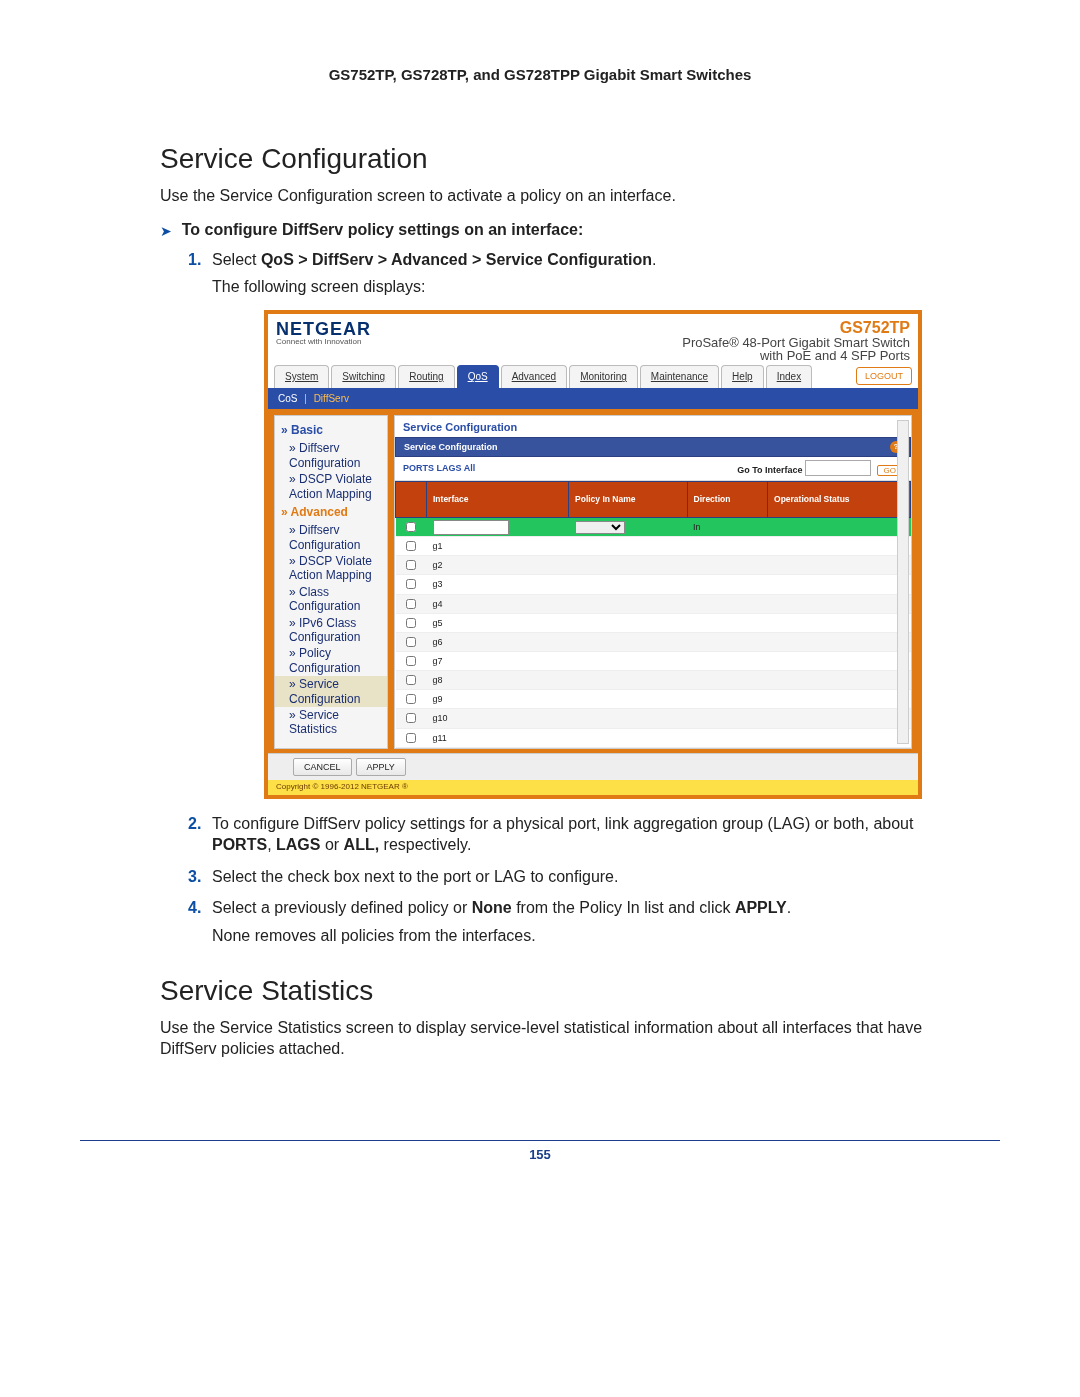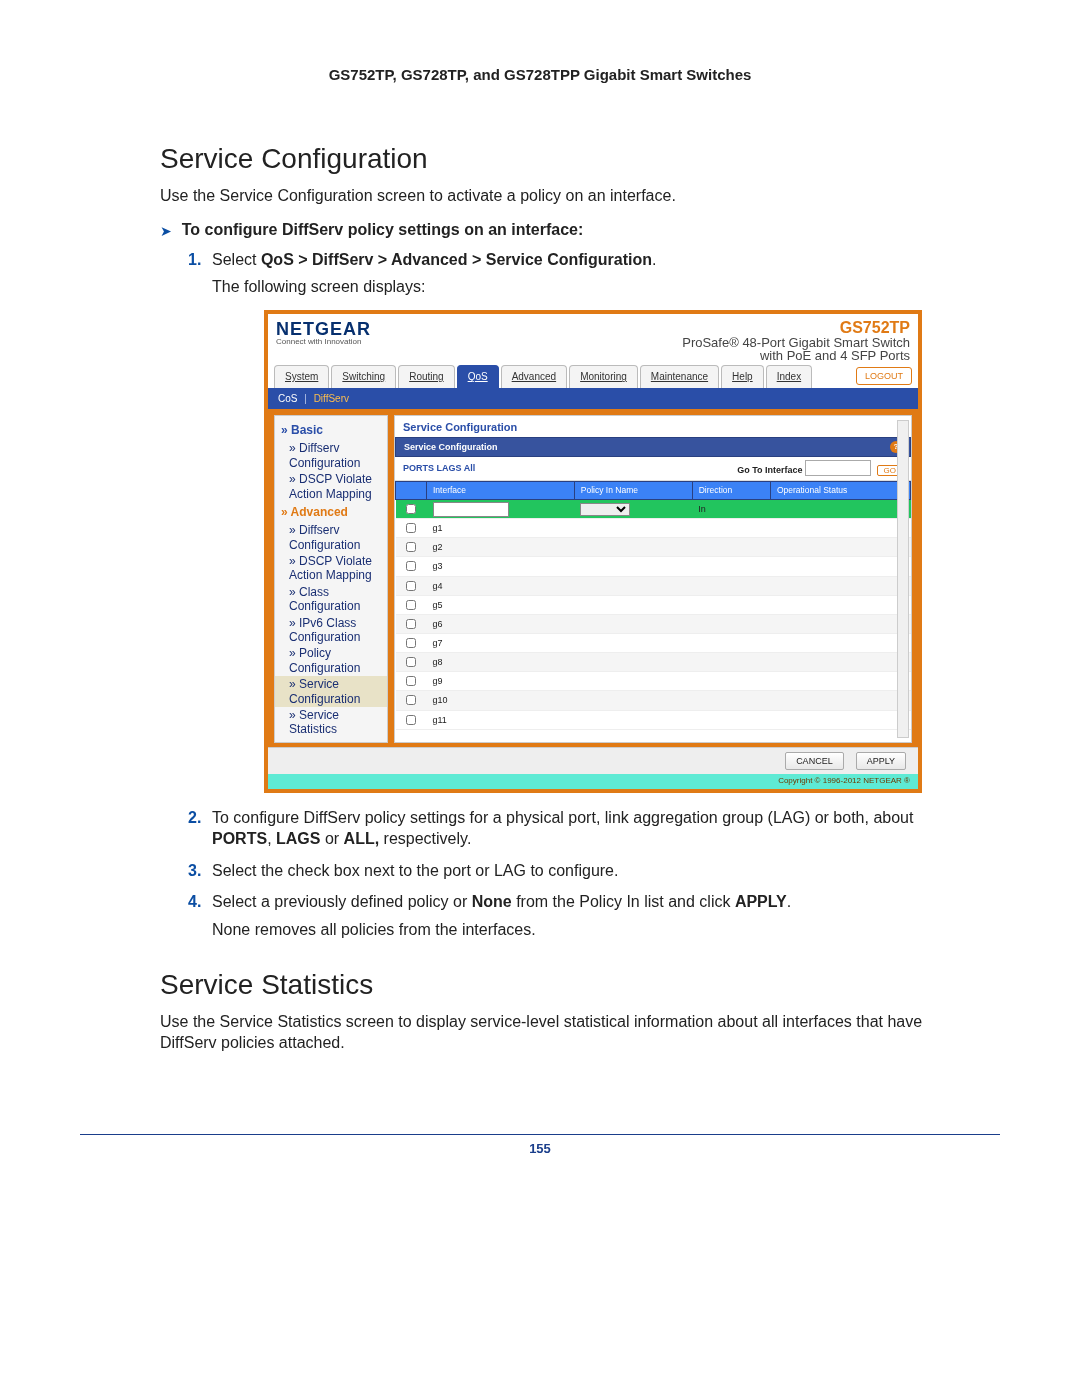--- a/index.html
+++ b/index.html
@@ -223,25 +223,25 @@
   .ss-filter .go {
     border: 1px solid #e07a15; color: #e07a15; border-radius: 2px;
     padding: 0 6px; font-size: 8px; background: #fff;
   }
   table.ss-table {
     width: 100%;
     border-collapse: collapse;
     font-size: 9px;
   }
   table.ss-table th {
-    background: #3b82f6;
+    background: #c2410c;
     color: #fff;
     text-align: left;
-    padding: 3px 6px;
-    font-weight: normal;
+    padding: 12px 6px;
+    font-weight: bold;
     border: 1px solid #2a4080;
     font-size: 8.5px;
   }
   table.ss-table th:first-child { width: 18px; }
   table.ss-table td {
     padding: 1px 6px;
     border-bottom: 1px solid #eee;
   }
   table.ss-table tr.hl td { background: #22c55e; }
   table.ss-table tr.odd td { background: #f5f5f5; }
@@ -249,39 +249,37 @@
   .ss-table .ifinput { width: 70px; height: 11px; border:1px solid #888;}
   .ss-table .polsel { width: 50px; height: 13px; border:1px solid #888; font-size:8px;}
   .ss-scroll {
     position: absolute;
     right: 2px; top: 4px; bottom: 4px; width: 10px;
     background: #f0f0f0;
     border: 1px solid #ccc;
   }
   .ss-footer {
     display: flex;
-    justify-content: flex-end;
-    padding: 4px 12px;
+    padding: 4px 25px;
     background: #eee;
-    gap: 12px;
+    gap: 4px;
     border-top: 1px solid #ccc;
   }
   .ss-footer .btn {
     border: 1px solid #aaa;
     background: linear-gradient(#fff,#e8e8e8);
     padding: 2px 10px;
     font-size: 9px;
     border-radius: 2px;
   }
   .ss-copyright {
-    background: #5eead4;
+    background: #fde047;
     color: #6d3900;
     font-size: 8px;
     padding: 2px 8px;
-    text-align: right;
   }
 
   .page-rule {
     border: none;
     border-top: 1px solid #1a3e8b;
     margin: 80px 80px 6px;
   }
   .page-num {
     text-align: center;
     font-size: 13px;

